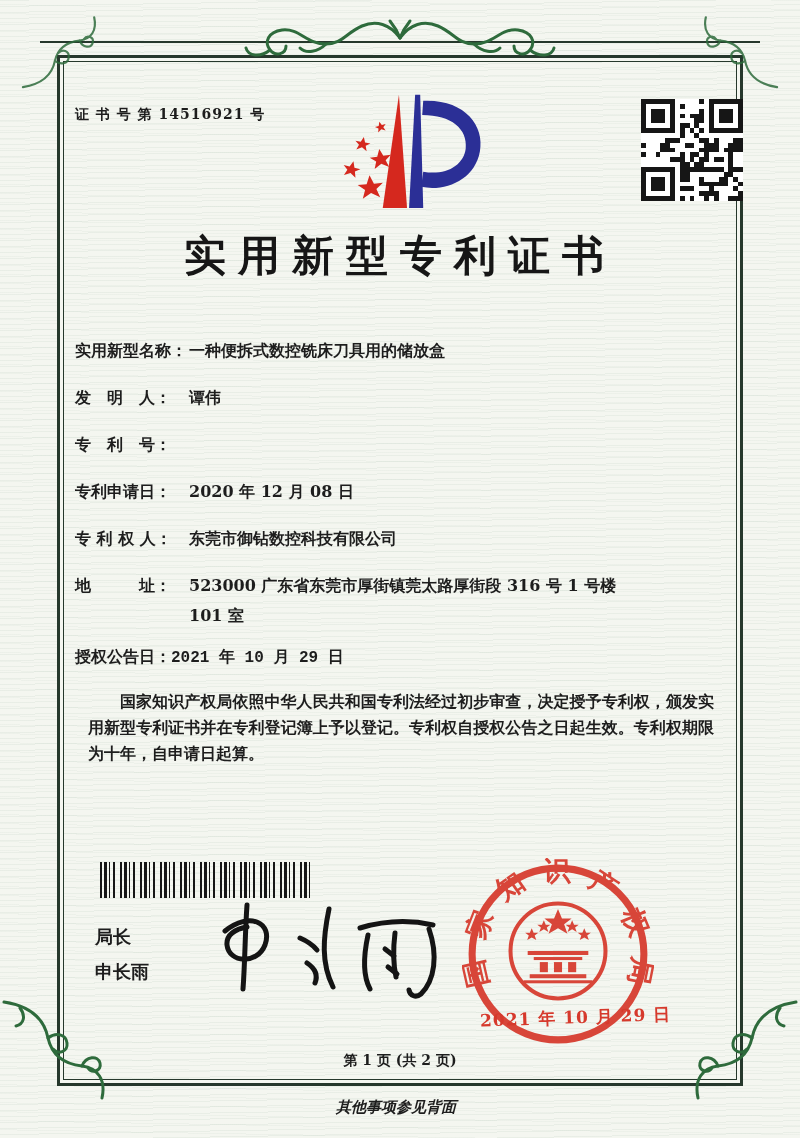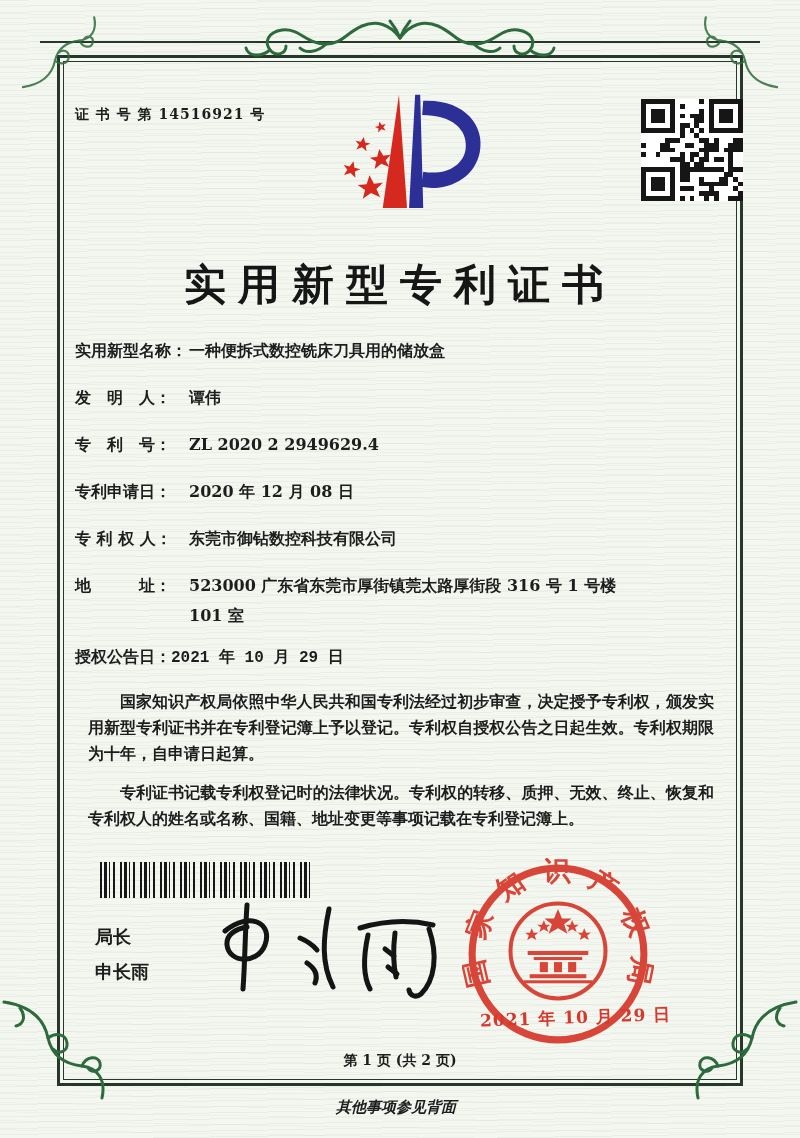--- a/index.html
+++ b/index.html
@@ -20,21 +20,21 @@
     border:3px solid #26382c;
     box-shadow: inset 0 0 0 3px #f4f6f0, inset 0 0 0 4px #26382c;
   }
   .topline{position:absolute;left:40px;right:40px;top:41px;height:2px;background:#26382c;}
   .ornament{position:absolute;}
   .cert-no{position:absolute;left:75px;top:106px;font-size:14px;font-weight:600;letter-spacing:1px;}
   .logo{position:absolute;left:318px;top:86px;width:172px;height:138px;}
   .qr{position:absolute;left:641px;top:99px;width:102px;height:102px;}
   .title{
     position:absolute;left:0;right:0;top:228px;text-align:center;
-    font-size:42px;font-weight:700;letter-spacing:12px;color:#161616;margin-top:29px;
+    font-size:42px;font-weight:700;letter-spacing:12px;color:#161616;
   }
   .fields{position:absolute;left:75px;top:336px;width:655px;font-size:16px;font-weight:600;}
   .frow{display:flex;line-height:30px;margin-bottom:17px;}
   .flabel{flex:none;width:114px;}
   .fvalue{flex:1;}
   .fvalue.addr{max-width:436px;}
   .grant-row{position:absolute;left:75px;top:644px;width:660px;display:flex;font-size:16px;font-weight:600;line-height:28px;}
   .grant-pair{white-space:nowrap;font-family:Liberation Mono, monospace;}
   .grant-pair.right{margin-left:36px;}
   .paras{position:absolute;left:75px;top:676px;width:652px;font-size:16px;font-weight:600;line-height:26px;text-align:justify;}
@@ -275,21 +275,20 @@
     <div class="frow">
       <span class="flabel">实用新型名称：</span>
       <span class="fvalue">一种便拆式数控铣床刀具用的储放盒</span>
     </div>
     <div class="frow">
       <span class="flabel">发　明　人：</span>
       <span class="fvalue">谭伟</span>
     </div>
     <div class="frow">
       <span class="flabel">专　利　号：</span>
-      <span class="fvalue">ZL 2020 2 2949629.4</span>
     </div>
     <div class="frow">
       <span class="flabel">专利申请日：</span>
       <span class="fvalue">2020 年 12 月 08 日</span>
     </div>
     <div class="frow">
       <span class="flabel">专 利 权 人：</span>
       <span class="fvalue">东莞市御钻数控科技有限公司</span>
     </div>
     <div class="frow">
@@ -299,21 +298,20 @@
   </div>
 
   <div class="grant-row">
     <span class="grant-pair">
       <span>授权公告日：</span><span>2021 年 10 月 29 日</span>
     </span>
   </div>
 
   <div class="paras">
     <p>国家知识产权局依照中华人民共和国专利法经过初步审查，决定授予专利权，颁发实用新型专利证书并在专利登记簿上予以登记。专利权自授权公告之日起生效。专利权期限为十年，自申请日起算。</p>
-    <p>专利证书记载专利权登记时的法律状况。专利权的转移、质押、无效、终止、恢复和专利权人的姓名或名称、国籍、地址变更等事项记载在专利登记簿上。</p>
   </div>
 
   <div class="barcode"></div>
 
   <div class="commissioner">
     <div>局长</div>
     <div class="name">申长雨</div>
   </div>
 
   <svg class="signature" viewBox="0 0 255 108">

